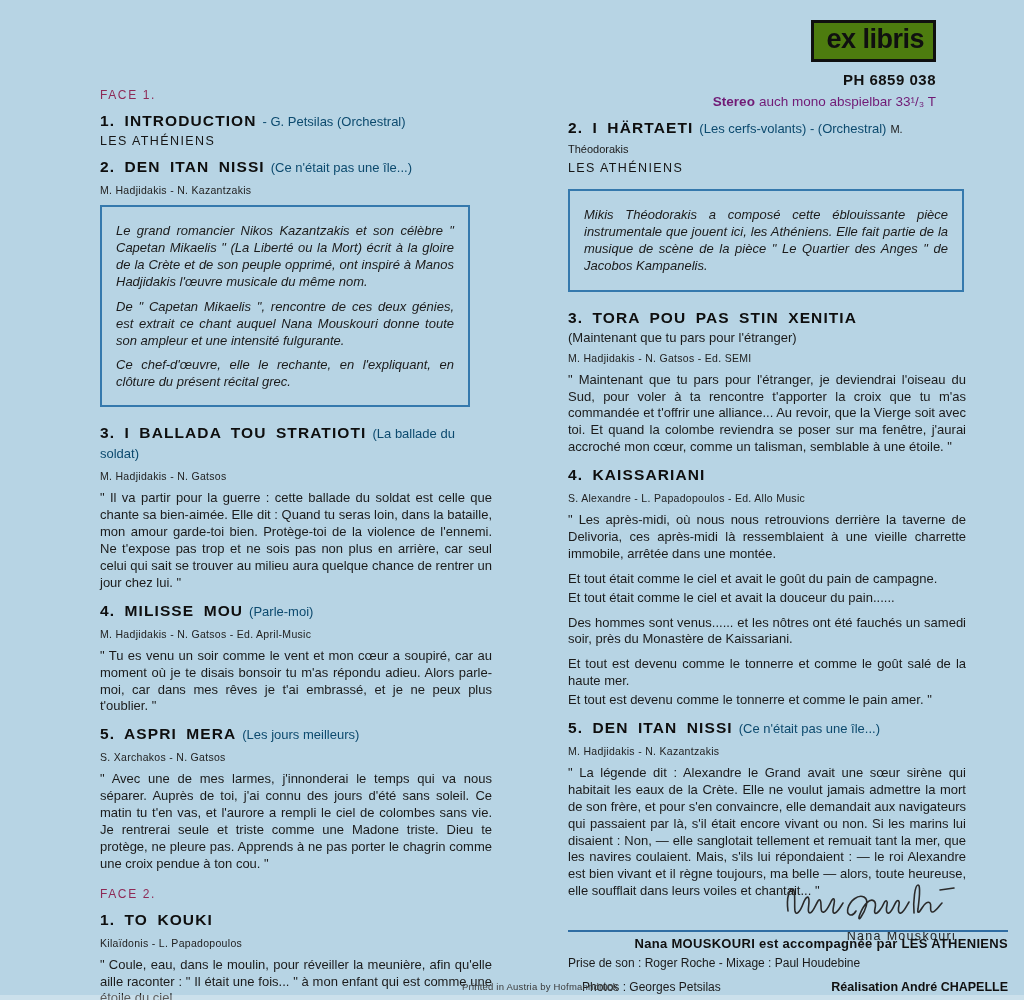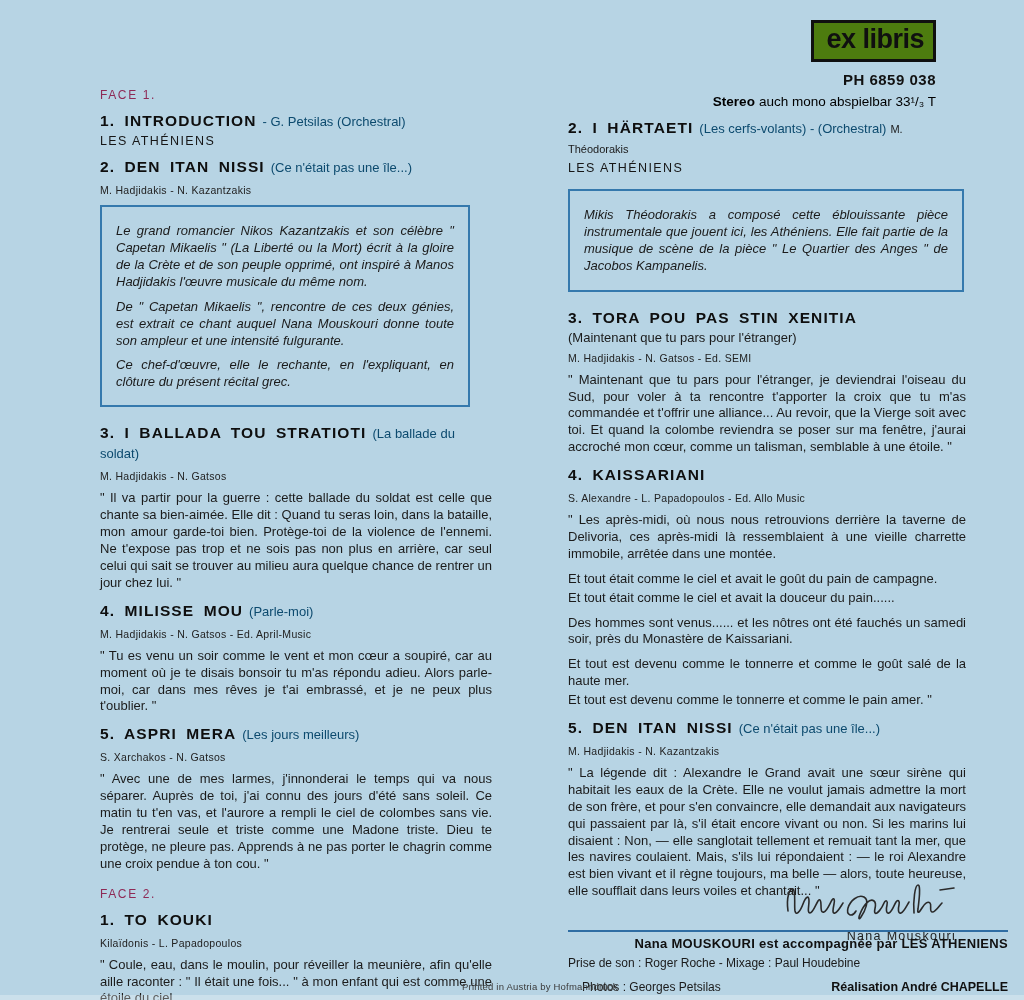--- a/index.html
+++ b/index.html
@@ -16,21 +16,21 @@
   .header{position:absolute;left:640px;top:20px;width:296px;text-align:right;}
   .logo-box{
     display:inline-block;border:3px solid #101010;background:#4d7c0f;
     padding:1px 9px 4px 12px;
     text-align:right;
   }
   .logo-box span{
     font-weight:bold;font-size:27px;letter-spacing:-0.5px;color:#101010;
   }
   .catalog{font-weight:bold;font-size:15px;margin-top:9px;letter-spacing:0.5px;color:#111;}
-  .stereo{font-size:13.5px;margin-top:6px;color:#000000;}
+  .stereo{font-size:13.5px;margin-top:6px;color:#701a75;}
   .stereo b{margin-right:4px;}
   
   .col{position:absolute;top:88px;}
   .col-left{left:100px;width:392px;}
   .col-right{left:568px;top:118px;width:398px;}
   .face{
     color:#8e2a56;font-size:12px;letter-spacing:1.6px;
     margin:0 0 9px 0;font-weight:normal;
   }
   .face2-gap{margin-top:14px;}

